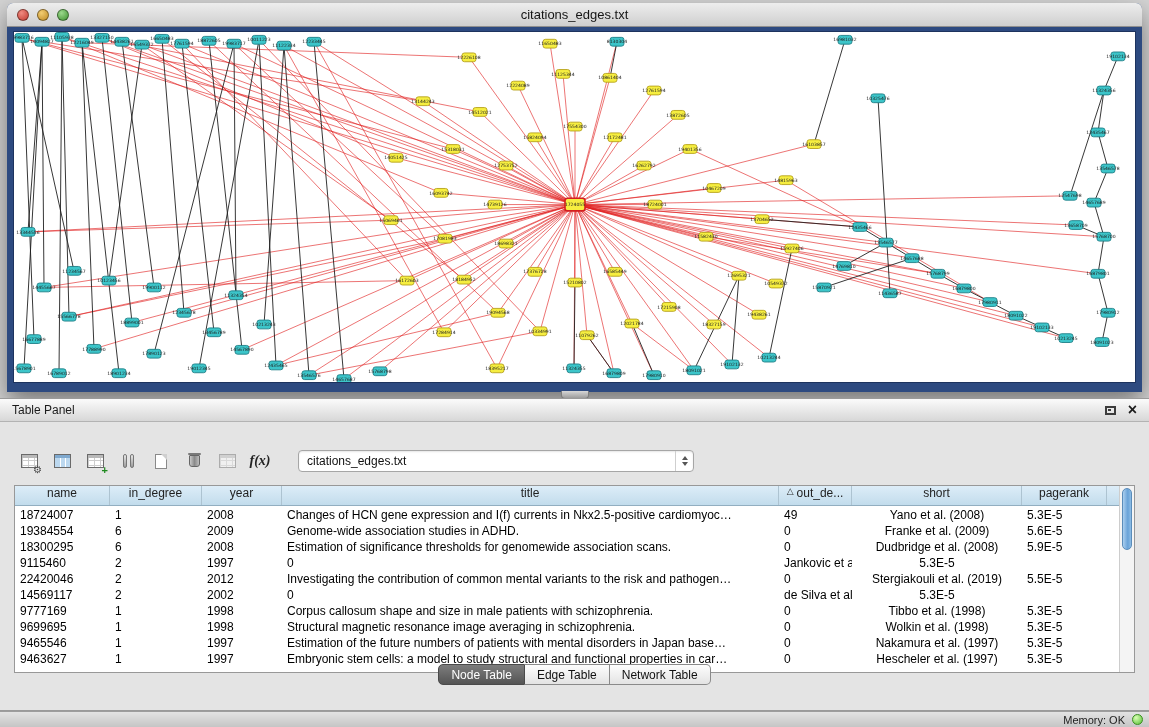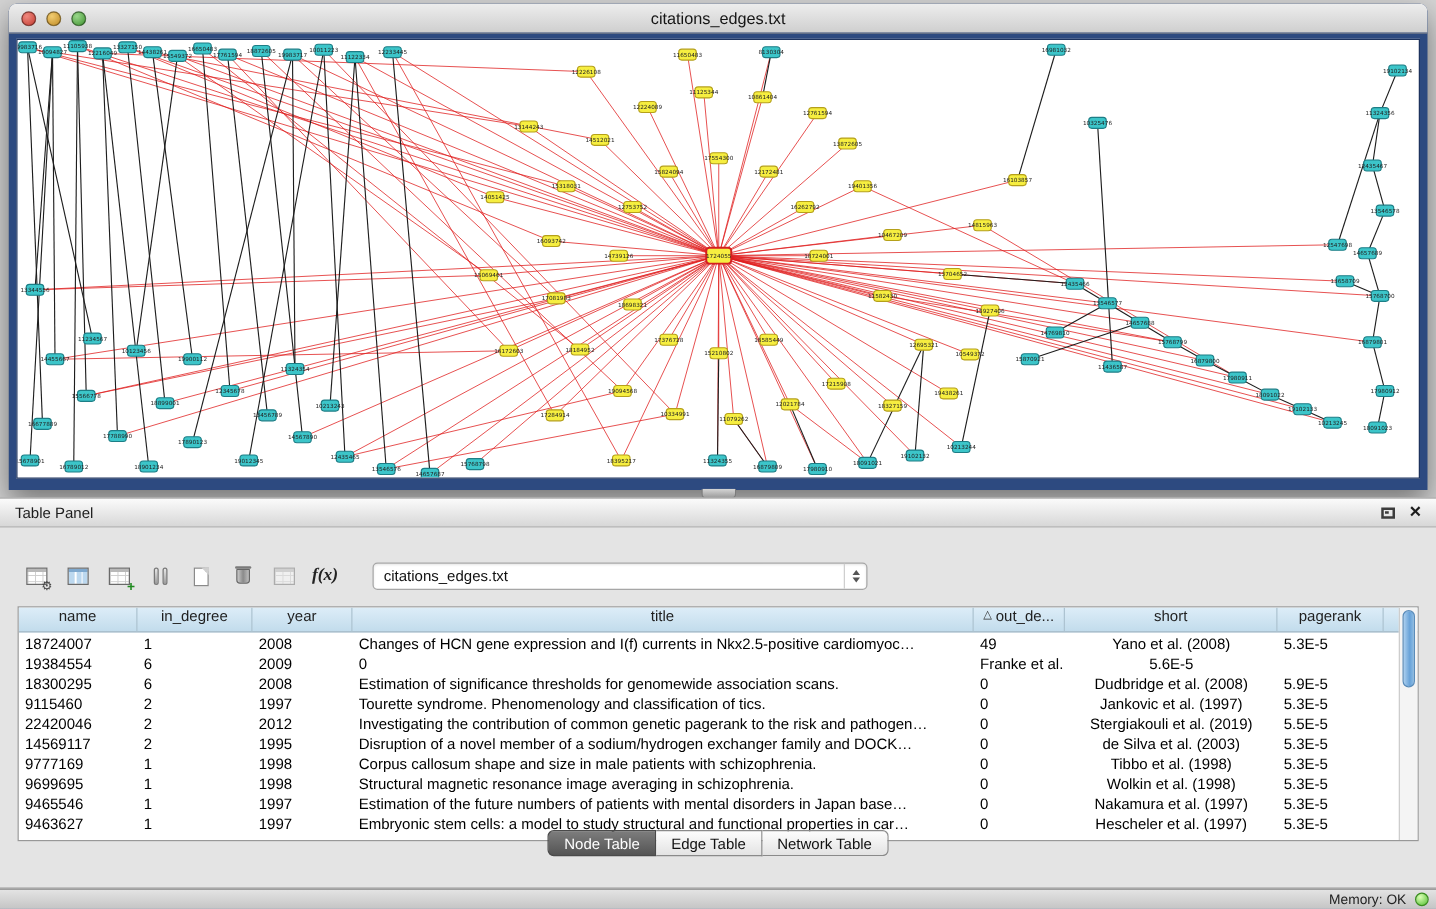--- a/index.html
+++ b/index.html
@@ -847,56 +847,55 @@
           <div class="cell">2008</div>
           <div class="cell">Changes of HCN gene expression and I(f) currents in Nkx2.5-positive cardiomyoc…</div>
           <div class="cell">49</div>
           <div class="cell">Yano et al. (2008)</div>
           <div class="cell">5.3E-5</div>
         </div>
         <div class="trow">
           <div class="cell">19384554</div>
           <div class="cell">6</div>
           <div class="cell">2009</div>
+          <div class="cell">Genome-wide association studies in ADHD.</div>
           <div class="cell">0</div>
           <div class="cell">Franke et al. (2009)</div>
           <div class="cell">5.6E-5</div>
         </div>
         <div class="trow">
           <div class="cell">18300295</div>
           <div class="cell">6</div>
           <div class="cell">2008</div>
           <div class="cell">Estimation of significance thresholds for genomewide association scans.</div>
           <div class="cell">0</div>
           <div class="cell">Dudbridge et al. (2008)</div>
           <div class="cell">5.9E-5</div>
         </div>
         <div class="trow">
           <div class="cell">9115460</div>
           <div class="cell">2</div>
           <div class="cell">1997</div>
-          <div class="cell">Tourette syndrome. Phenomenology and classification of tics.</div>
           <div class="cell">0</div>
           <div class="cell">Jankovic et al. (1997)</div>
           <div class="cell">5.3E-5</div>
         </div>
         <div class="trow">
           <div class="cell">22420046</div>
           <div class="cell">2</div>
           <div class="cell">2012</div>
-          <div class="cell">Investigating the contribution of common genetic pagerank to the risk and pathogen…</div>
+          <div class="cell">Investigating the contribution of common mental variants to the risk and pathogen…</div>
           <div class="cell">0</div>
           <div class="cell">Stergiakouli et al. (2019)</div>
           <div class="cell">5.5E-5</div>
         </div>
         <div class="trow">
           <div class="cell">14569117</div>
           <div class="cell">2</div>
-          <div class="cell">1995</div>
-          <div class="cell">Disruption of a novel member of a sodium/hydrogen exchanger family and DOCK…</div>
+          <div class="cell">2002</div>
           <div class="cell">0</div>
           <div class="cell">de Silva et al. (2003)</div>
           <div class="cell">5.3E-5</div>
         </div>
         <div class="trow">
           <div class="cell">9777169</div>
           <div class="cell">1</div>
           <div class="cell">1998</div>
           <div class="cell">Corpus callosum shape and size in male patients with schizophrenia.</div>
           <div class="cell">0</div>

